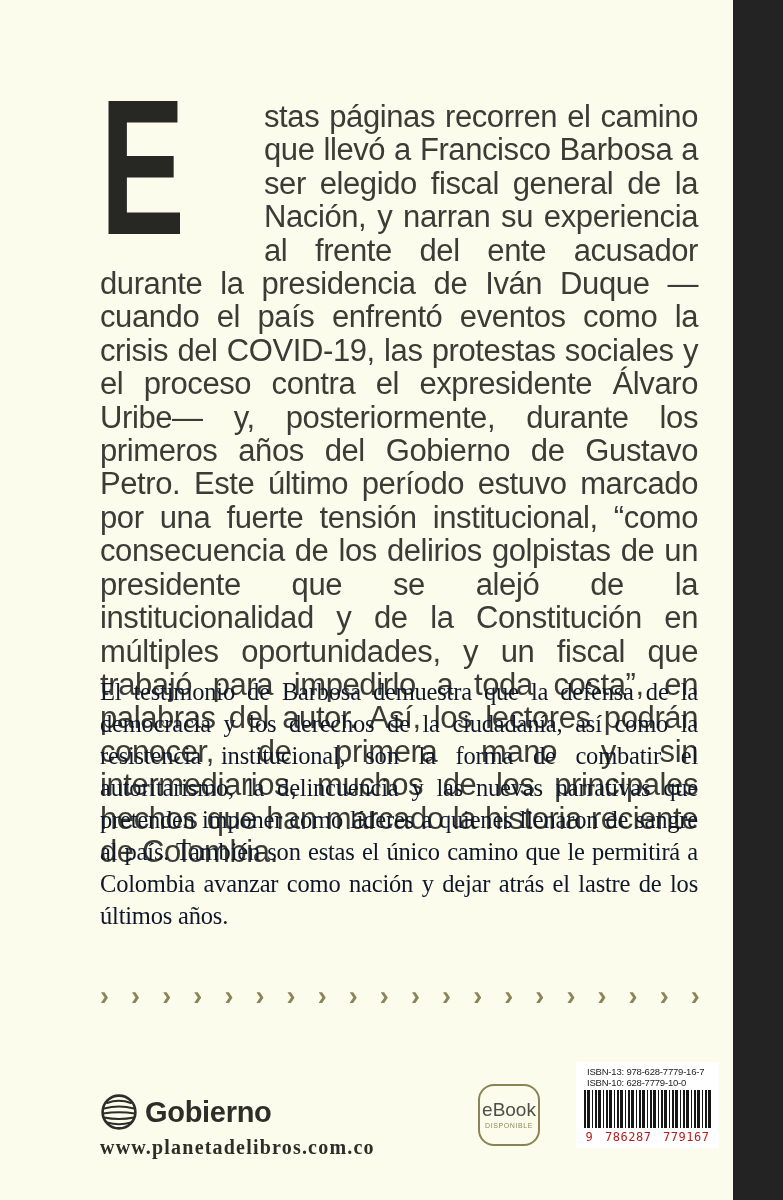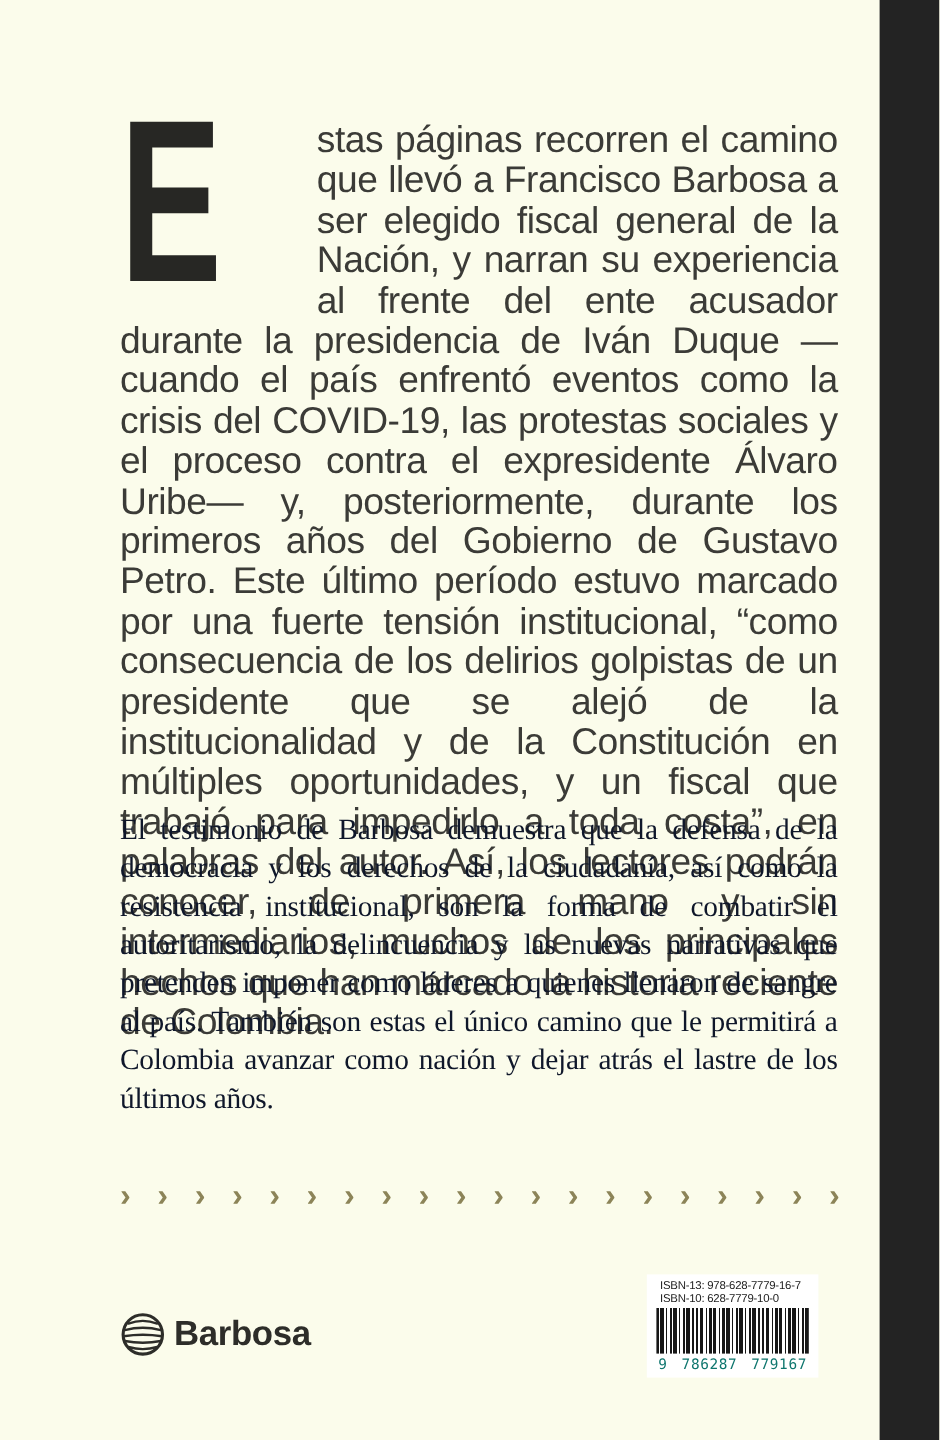--- a/index.html
+++ b/index.html
@@ -40,31 +40,31 @@
         font-size:20px;letter-spacing:1.2px;color:#2D2D29;}
 
   
   .ebook{position:absolute;left:478px;top:1084px;width:62px;height:62px;
          border:2.5px solid #8B8355;border-radius:16px;box-sizing:border-box;
          display:flex;flex-direction:column;align-items:center;justify-content:center;}
   .ebook-title{font-size:19px;line-height:20px;color:#4E4E48;}
   .ebook-sub{font-size:7px;line-height:8px;color:#8F8A5F;letter-spacing:0.6px;margin-top:2px;}
 
   
-  .barcode{position:absolute;left:539px;top:1062px;width:143px;height:86px;background:#FFFFFF;
+  .barcode{position:absolute;left:576px;top:1062px;width:143px;height:86px;background:#FFFFFF;
            box-sizing:border-box;padding:4px 8px 4px;display:flex;flex-direction:column;}
   .isbn{font-size:9.5px;line-height:11px;letter-spacing:-0.2px;color:#1D1D1D;
         white-space:nowrap;padding-left:3px;}
   .bars{flex:1;margin-top:2px;
         background:repeating-linear-gradient(90deg,
           #161616 0 2px,#fff 2px 3px,
           #161616 3px 6px,#fff 6px 8px,
           #161616 8px 9px,#fff 9px 11px);}
   .digits{font-family:"DejaVu Sans Mono",monospace;font-size:12px;letter-spacing:0.5px;
-          word-spacing:4px;color:#0f766e;text-align:center;margin-top:2px;white-space:nowrap;}
+          word-spacing:4px;color:#b91c1c;text-align:center;margin-top:2px;white-space:nowrap;}
 </style>
 </head>
 <body>
 
 <div class="page">
 
   <div class="spine"></div>
 
   <span class="dropcap">E</span>
 
@@ -100,24 +100,29 @@
       <svg width="38" height="38" viewBox="0 0 38 38">
         <circle cx="19" cy="19" r="16.4" fill="none" stroke="#2D2D29" stroke-width="2.6"></circle>
         <g fill="none" stroke="#2D2D29" stroke-width="2" stroke-linecap="round">
           <path d="M7 10 Q19 5.5 31 10"></path>
           <path d="M4 15.5 Q19 11.5 34 15.5"></path>
           <path d="M3 20.5 Q19 18 35 20.5"></path>
           <path d="M4 24.5 Q19 27.5 34 24.5"></path>
           <path d="M7 29.5 Q19 33 31 29.5"></path>
         </g>
       </svg>
-      <span class="brand">Barbosa</span>
+      <span class="brand">Gobierno</span>
     </div>
+    <div class="site">www.planetadelibros.com.co</div>
   </div>
 
+  <div class="ebook">
+    <div class="ebook-title">eBook</div>
+    <div class="ebook-sub">DISPONIBLE</div>
+  </div>
 
   <div class="barcode">
     <div class="isbn">ISBN-13: 978-628-7779-16-7</div>
     <div class="isbn">ISBN-10: 628-7779-10-0</div>
     <div class="bars"></div>
     <div class="digits">9 786287 779167</div>
   </div>
 
 </div>
 

